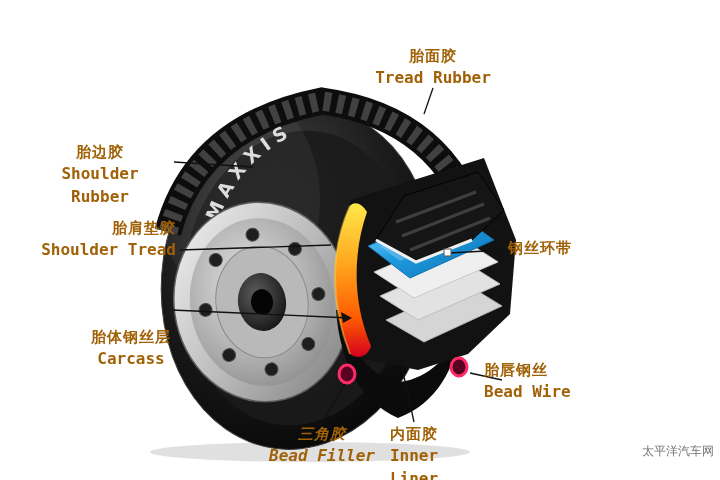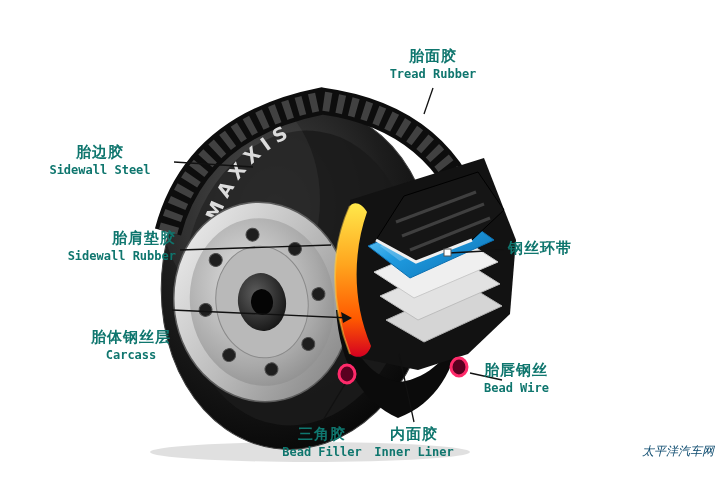--- a/index.html
+++ b/index.html
@@ -1,28 +1,28 @@
 <!DOCTYPE html>
 <html><head>
 <meta charset="utf-8">
 <style>
   html,body { margin:0; padding:0; background:#fff; }
   .stage {
     position:relative; width:720px; height:480px; background:#ffffff;
     overflow:hidden; font-family:"DejaVu Sans","Liberation Sans",sans-serif;
   }
   .stage svg { position:absolute; left:0; top:0; }
-  .label { position:absolute; color:#0f766e; }
+  .label { position:absolute; color:#a16207; }
   .label .zh { font-size:15px; font-weight:bold; line-height:1.35; letter-spacing:1px; }
-  .label .en { font-size:12px; font-weight:bold; line-height:1.45;
+  .label .en { font-size:16px; font-weight:bold; line-height:1.45;
                font-family:"DejaVu Sans Mono","Liberation Mono",monospace; }
   .align-r { text-align:right; }
   .align-l { text-align:left; }
   .align-c { text-align:center; }
-  .watermark { position:absolute; text-align:right; color:#0c4a6e;font-style:italic; }
+  .watermark { position:absolute; text-align:right; color:#737373; }
   .watermark .wm-zh { font-size:12px; line-height:1.3; }
   .watermark .wm-en { font-size:10px; line-height:1.3; }
 </style>
 </head>
 <body>
 
 <div class="stage">
 
   <svg width="720" height="480" viewBox="0 0 720 480">
     <defs>
@@ -140,43 +140,43 @@
     <rect x="444" y="249" width="7" height="7" fill="#ffffff" stroke="#555" stroke-width="1"></rect>
   </svg>
 
   <div class="label align-c" style="left:363px; top:46px; width:140px;">
     <div class="zh">胎面胶</div>
     <div class="en">Tread Rubber</div>
   </div>
 
   <div class="label align-r" style="left:30px; top:142px; width:140px;text-align:center;">
     <div class="zh">胎边胶</div>
-    <div class="en">Sidewall Steel</div>
+    <div class="en">Shoulder Rubber</div>
   </div>
 
-  <div class="label align-r" style="left:30px; top:228px; width:146px;">
+  <div class="label align-r" style="left:30px; top:218px; width:146px;">
     <div class="zh">胎肩垫胶</div>
-    <div class="en">Sidewall Rubber</div>
+    <div class="en">Shoulder Tread</div>
   </div>
 
   <div class="label align-c" style="left:65px; top:290px; width:132px;margin-top:37px;">
     <div class="zh">胎体钢丝层</div>
     <div class="en">Carcass</div>
   </div>
 
   <div class="label align-l" style="left:508px; top:238px; width:150px;">
     <div class="zh">钢丝环带</div>
   </div>
 
   <div class="label align-l" style="left:484px; top:360px; width:150px;">
     <div class="zh">胎唇钢丝</div>
     <div class="en">Bead Wire</div>
   </div>
 
-  <div class="label align-c" style="left:262px; top:424px; width:120px;">
+  <div class="label align-c" style="left:262px; top:424px; width:120px;font-style:italic;">
     <div class="zh">三角胶</div>
     <div class="en">Bead Filler</div>
   </div>
 
   <div class="label align-c" style="left:364px; top:424px; width:100px;">
     <div class="zh">内面胶</div>
     <div class="en">Inner Liner</div>
   </div>
 
   <div class="watermark" style="left:594px; top:444px; width:120px;">

